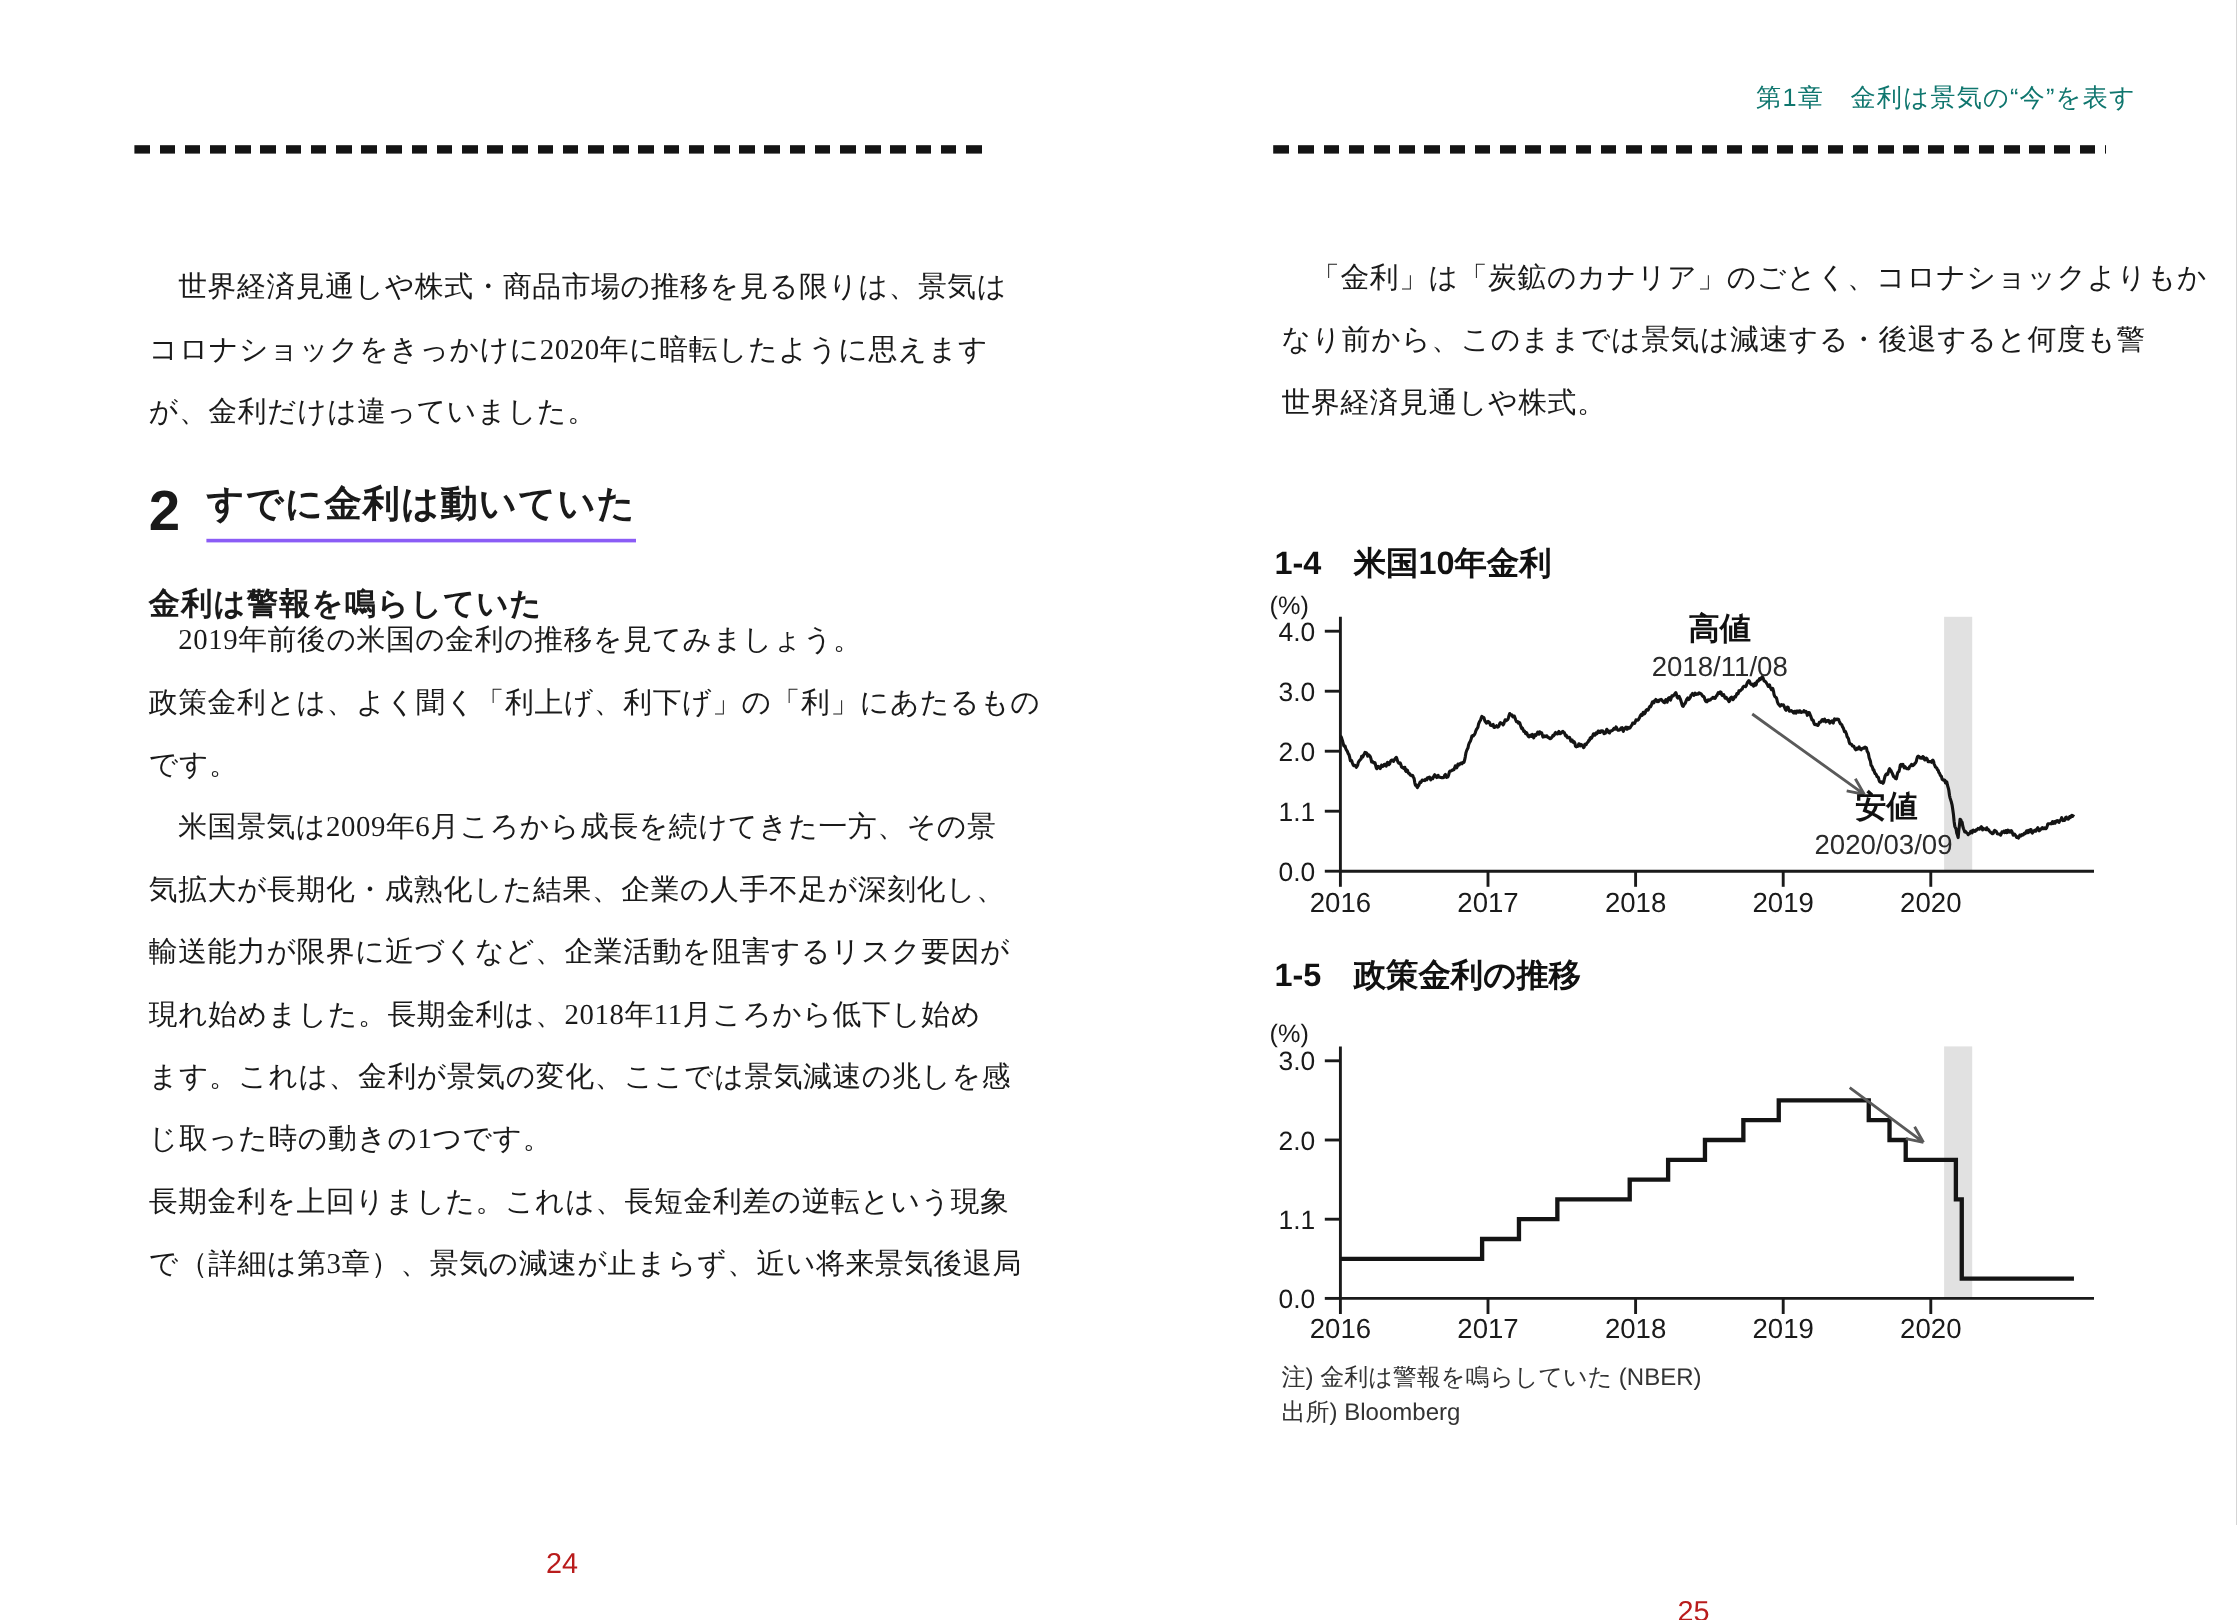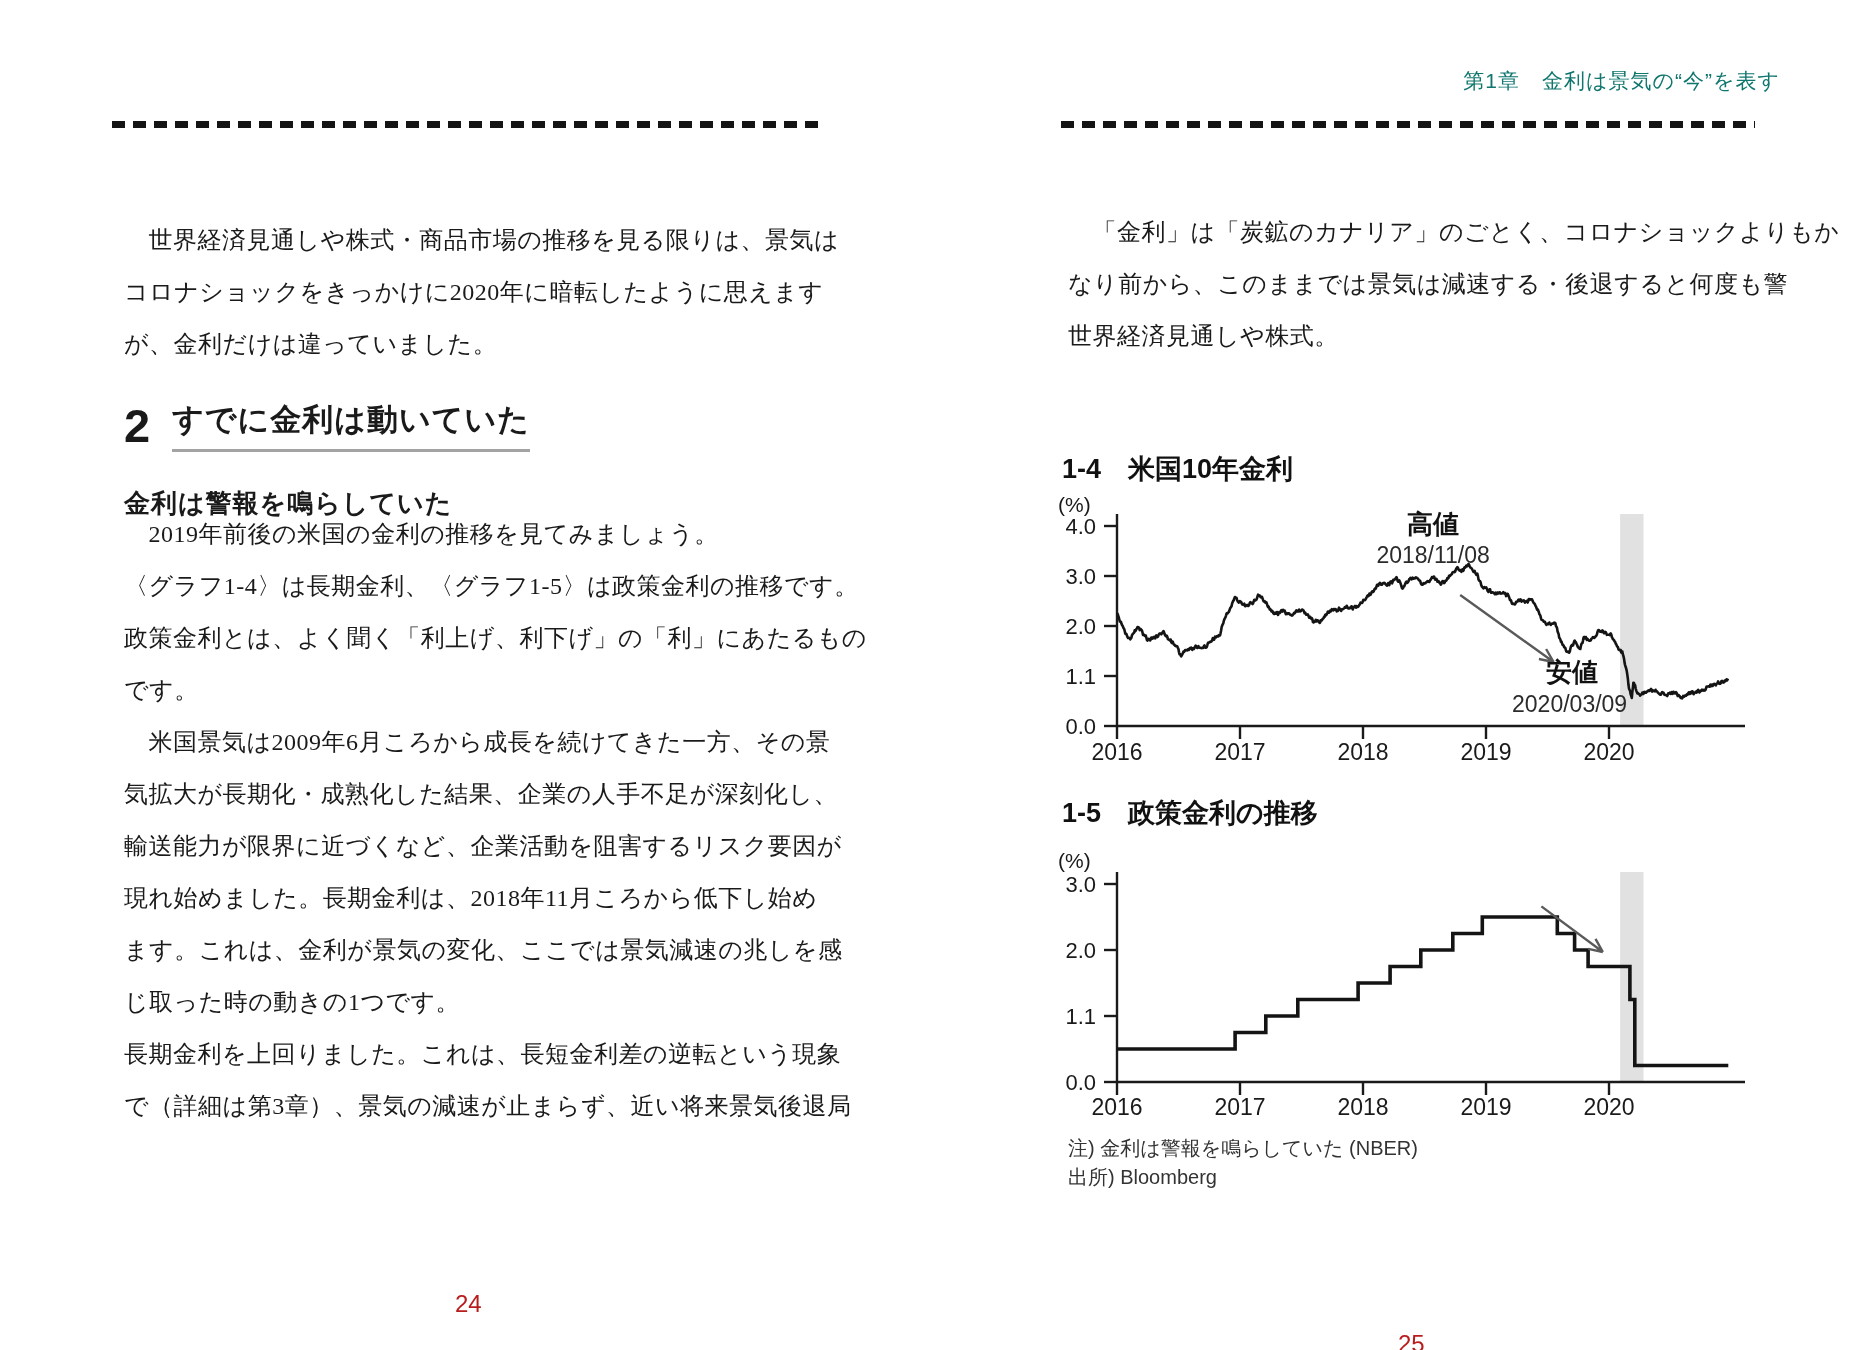--- a/index.html
+++ b/index.html
@@ -9,21 +9,21 @@
         background:repeating-linear-gradient(90deg,#141414 0 13px,transparent 13px 21px);}
   .rule-left{left:112px;top:121px;width:708px;}
   .rule-right{left:1061px;top:121px;width:694px;}
   .jtext .tline{height:52px;line-height:52px;white-space:nowrap;font-size:24px;letter-spacing:0.5px;}
   .para1{position:absolute;left:124px;top:214px;}
   .bodytext{position:absolute;left:124px;top:508px;}
   .para-right{position:absolute;left:1068px;top:206px;}
   .sec-row{position:absolute;left:124px;top:400px;font-family:"Liberation Sans","DejaVu Sans",sans-serif;}
   .sec-num{font-size:47px;font-weight:bold;line-height:52px;vertical-align:bottom;letter-spacing:0;}
   .sec-title{display:inline-block;margin-left:22px;font-size:31px;font-weight:bold;line-height:40px;
-             padding-bottom:9px;border-bottom:3px solid #a3a3a3;letter-spacing:1px;}
+             padding-bottom:9px;border-bottom:3px solid #8b5cf6;letter-spacing:1px;}
   .subhead{position:absolute;left:124px;top:486px;font-family:"Liberation Sans","DejaVu Sans",sans-serif;
            font-size:26px;font-weight:bold;letter-spacing:1px;}
   .chap-header{position:absolute;top:67px;right:84px;font-family:"Liberation Sans","DejaVu Sans",sans-serif;
                font-size:21px;letter-spacing:1px;color:#0f766e;}
   .pagenum{position:absolute;font-family:"Liberation Sans","DejaVu Sans",sans-serif;font-size:24px;color:#b91c1c;}
   .pn-left{left:455px;top:1290px;}
   .pn-right{left:1398px;top:1290px;margin-top:40px;}
   .note{position:absolute;left:1068px;top:1134px;font-family:"Liberation Sans","DejaVu Sans",sans-serif;
         color:#333;}
   .note .tline{height:29px;line-height:29px;font-size:20px;white-space:nowrap;}
@@ -40,21 +40,20 @@
         <div class="tline">　世界経済見通しや株式・商品市場の推移を見る限りは、景気は</div>
         <div class="tline">コロナショックをきっかけに2020年に暗転したように思えます</div>
         <div class="tline">が、金利だけは違っていました。</div>
       </div>
     <div class="sec-row">
       <span class="sec-num">2</span><span class="sec-title">すでに金利は動いていた</span>
     </div>
     <div class="subhead">金利は警報を鳴らしていた</div>
     <div class="jtext bodytext">
         <div class="tline">　2019年前後の米国の金利の推移を見てみましょう。</div>
-        <div class="tline">〈グラフ1-4〉は長期金利、〈グラフ1-5〉は政策金利の推移です。</div>
         <div class="tline">政策金利とは、よく聞く「利上げ、利下げ」の「利」にあたるもの</div>
         <div class="tline">です。</div>
         <div class="tline">　米国景気は2009年6月ころから成長を続けてきた一方、その景</div>
         <div class="tline">気拡大が長期化・成熟化した結果、企業の人手不足が深刻化し、</div>
         <div class="tline">輸送能力が限界に近づくなど、企業活動を阻害するリスク要因が</div>
         <div class="tline">現れ始めました。長期金利は、2018年11月ころから低下し始め</div>
         <div class="tline">ます。これは、金利が景気の変化、ここでは景気減速の兆しを感</div>
         <div class="tline">じ取った時の動きの1つです。</div>
         <div class="tline">長期金利を上回りました。これは、長短金利差の逆転という現象</div>
         <div class="tline">で（詳細は第3章）、景気の減速が止まらず、近い将来景気後退局</div>

